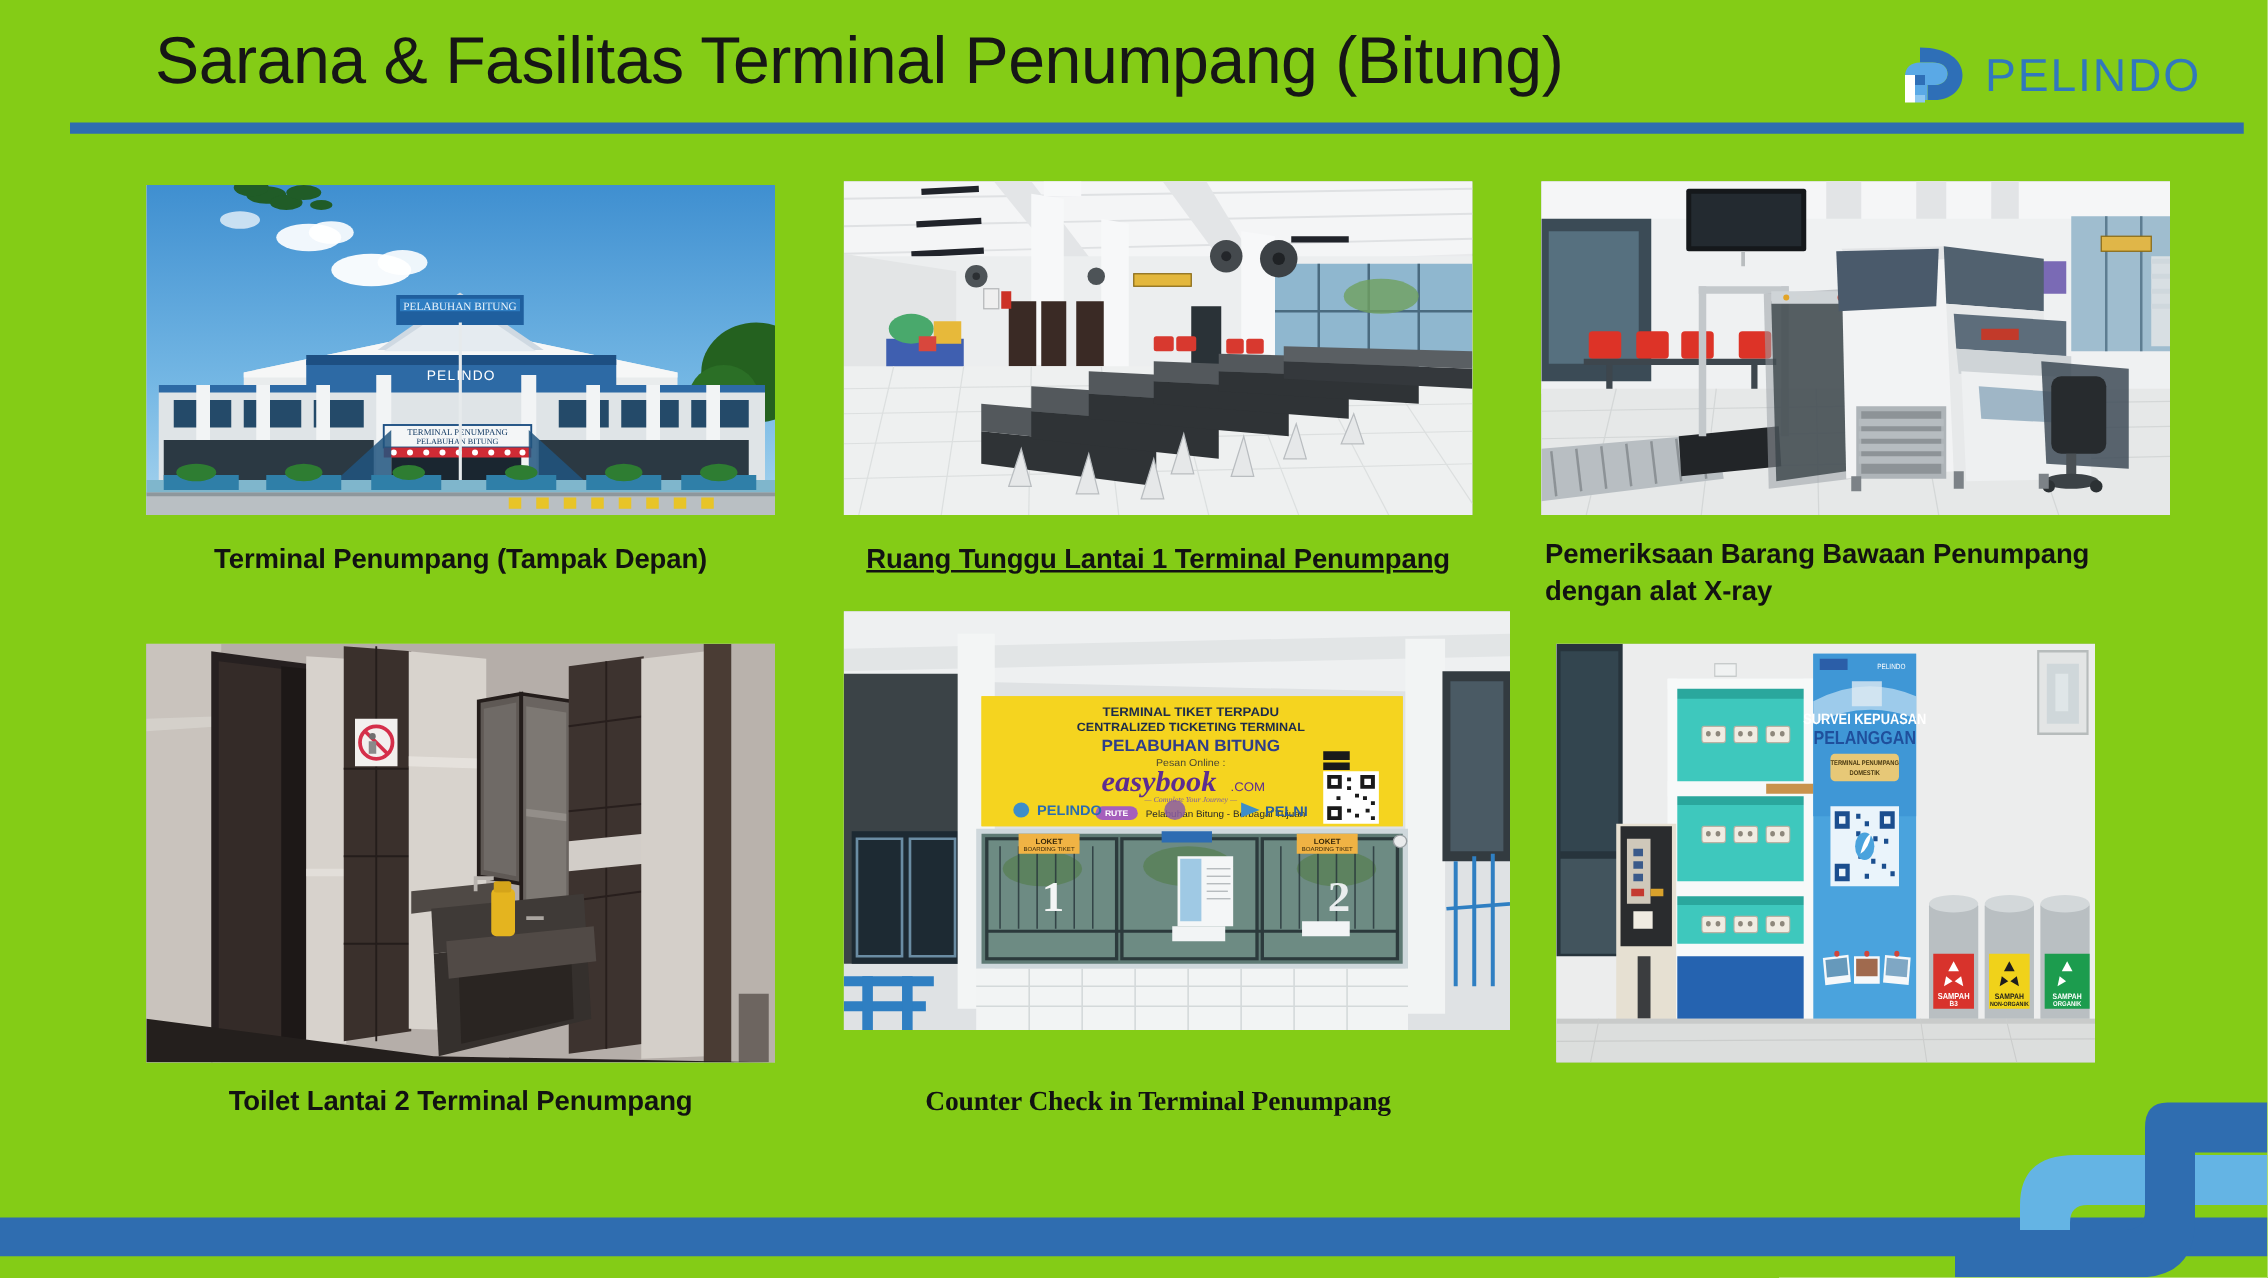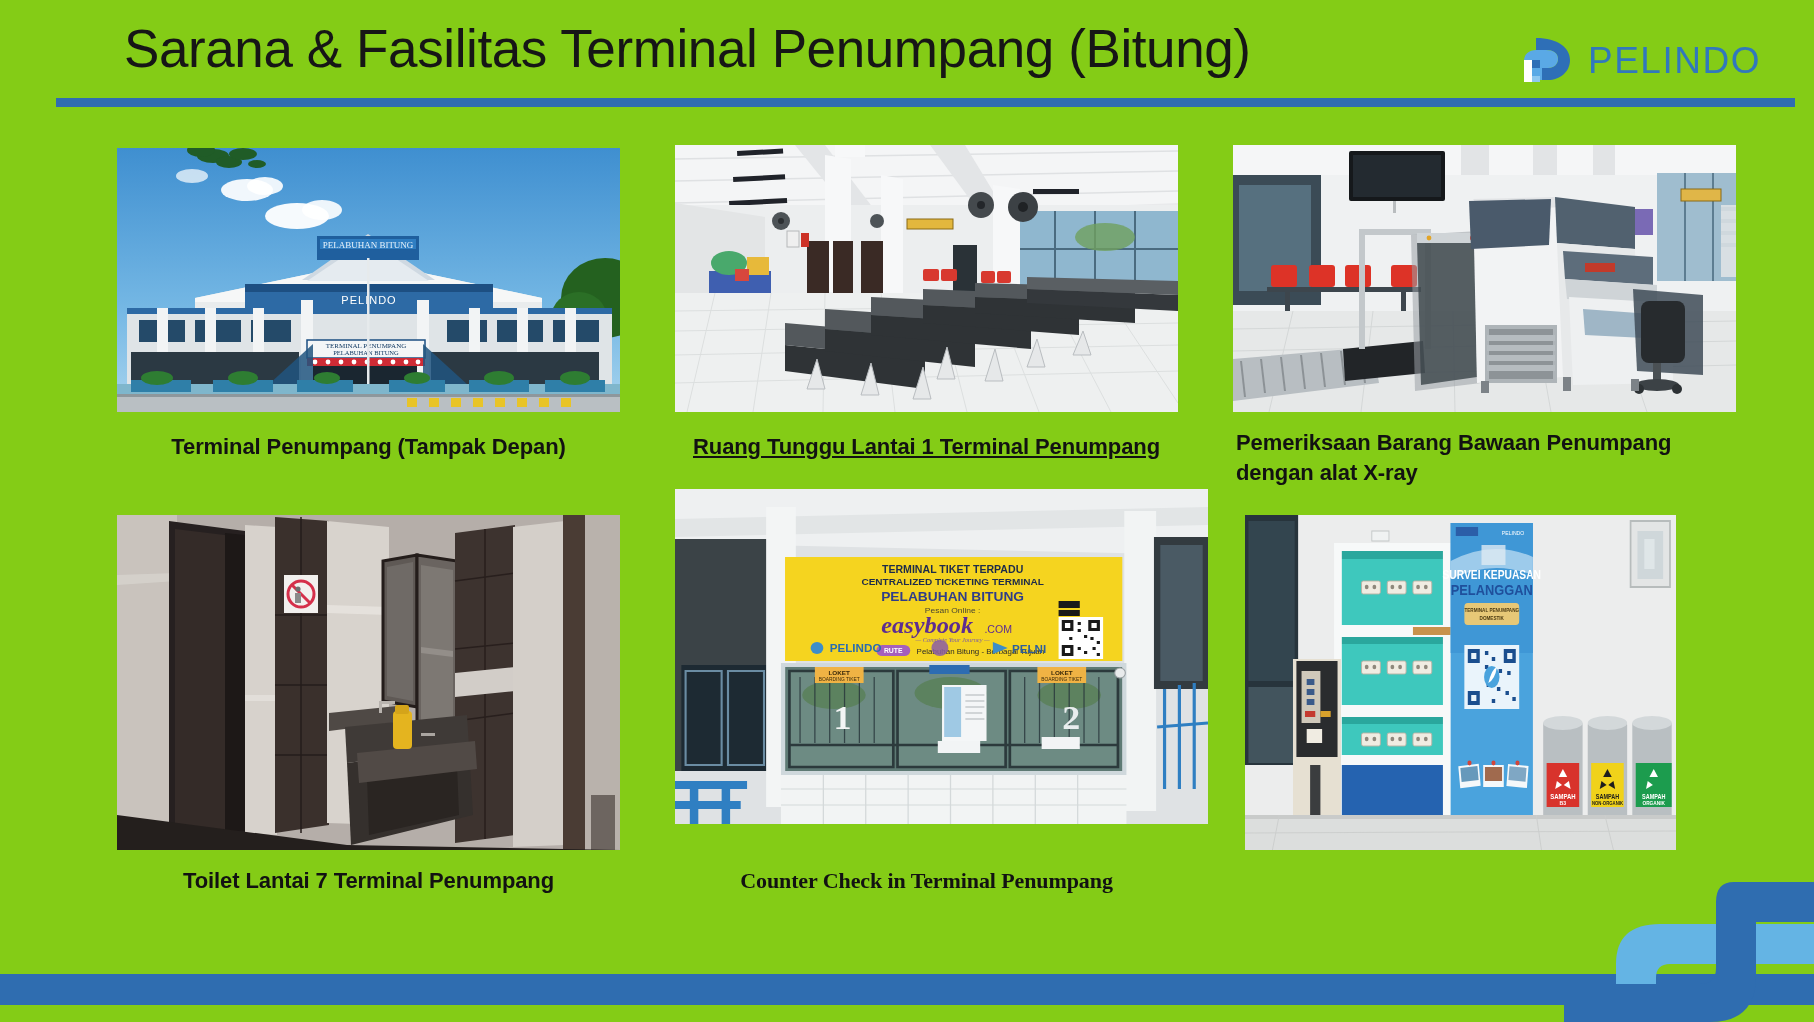--- a/index.html
+++ b/index.html
@@ -553,21 +553,21 @@
         <rect x="278" y="190" width="14" height="9" rx="2" fill="#d4a41a"></rect>
 
         <rect x="264" y="186" width="14" height="3" fill="#b8b3ae"></rect>
         <rect x="262" y="186" width="3" height="12" fill="#b8b3ae"></rect>
         <rect x="304" y="218" width="14" height="3" fill="#aaa5a0"></rect>
 
         <polygon points="0,300 230,330 503,335 503,335 0,335" fill="#241f1d"></polygon>
       </svg>
     </div>
   </div>
-  <div class="caption cap-center" style="left:117px;top:866px;width:503px;">Toilet Lantai 7 Terminal Penumpang</div>
+  <div class="caption cap-center" style="left:117px;top:866px;width:503px;">Toilet Lantai 2 Terminal Penumpang</div>
 
   <div class="cell" style="left:675px;top:489px;width:533px;height:335px;">
     <div class="photo">
       <svg viewBox="0 0 503 335" preserveAspectRatio="none" xmlns="http://www.w3.org/2000/svg">
         <rect width="503" height="335" fill="#dfe2e4"></rect>
 
         <polygon points="0,0 503,0 503,66 0,54" fill="#eef0f1"></polygon>
         <polygon points="0,30 503,18 503,36 0,48" fill="#e2e5e6"></polygon>
 
         <rect x="0" y="50" width="96" height="232" fill="#3b4347"></rect>

